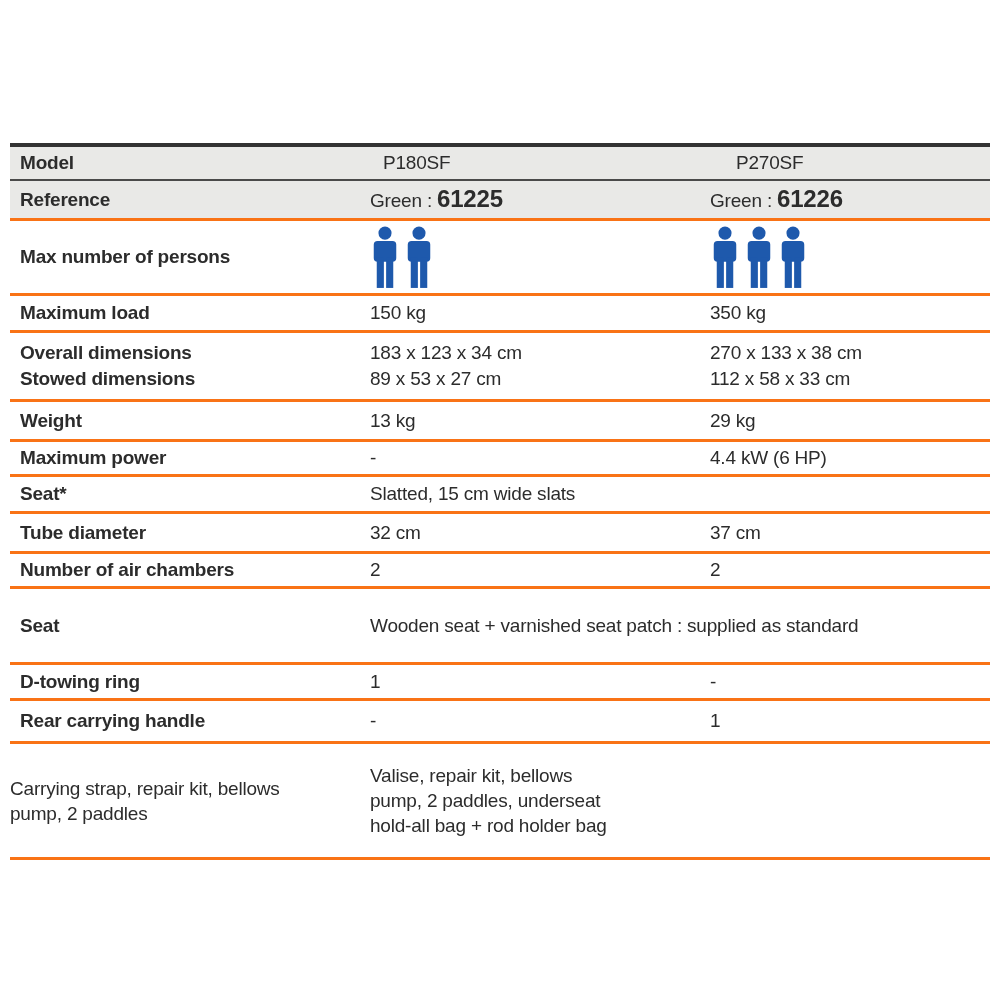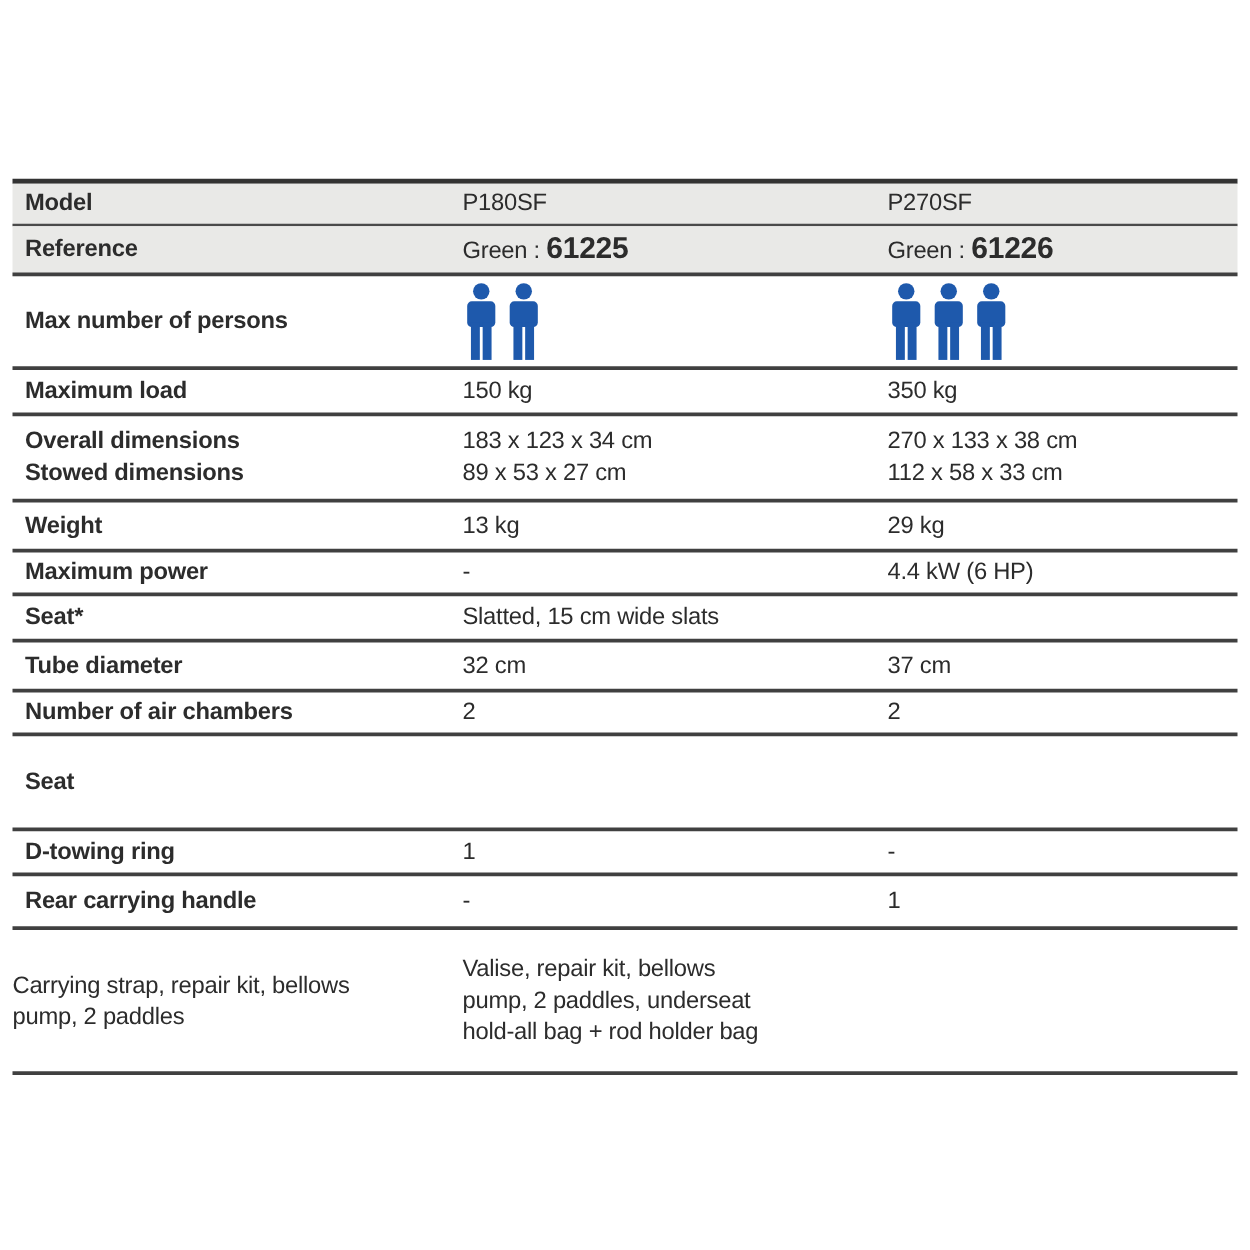--- a/index.html
+++ b/index.html
@@ -14,37 +14,37 @@
   .spec-table{
     position:absolute;
     left:10px;top:143px;
     width:980px;
     border-top:4px solid #333333;
   }
   .row{
     display:grid;
     grid-template-columns:360px 340px 280px;
     align-items:center;
-    border-bottom:3px solid #404040;
+    border-bottom:3px solid #f97316;
     font-size:19px;
   }
   .row.thin-sep{border-bottom:2px solid #4a4a4a;}
   .row.gray{background:#e9e9e7;}
   .cell{padding:0;}
   .cell.label{
     padding-left:10px;
     font-weight:bold;
     line-height:1.35;
   }
   .cell.value{line-height:1.35;}
   .bold{font-weight:normal;}
   .span2{grid-column:2 / 4;}
   .pre{white-space:pre-line;}
   
-  .r-model{height:32px;}
+  .r-model{height:32px;gap:13px;}
   .r-reference{height:37px;}
   .r-persons{height:72px;}
   .r-maxload{height:34px;}
   .r-dims{height:66px;}
   .r-weight{height:37px;}
   .r-power{height:32px;}
   .r-floor{height:34px;}
   .r-tube{height:37px;}
   .r-chambers{height:32px;}
   .r-seat{height:73px;}
@@ -187,20 +187,21 @@
     </div>
 
     <div class="row r-chambers">
       <div class="cell label">Number of air chambers</div>
       <div class="cell value">2</div>
       <div class="cell value">2</div>
     </div>
 
     <div class="row r-seat">
       <div class="cell label">Seat</div>
+      <div class="cell value span2">Wooden seat + varnished seat patch : supplied as standard</div>
     </div>
 
     <div class="row r-dtowing">
       <div class="cell label">D-towing ring</div>
       <div class="cell value">1</div>
       <div class="cell value">-</div>
     </div>
 
     <div class="row r-rear">
       <div class="cell label">Rear carrying handle</div>

